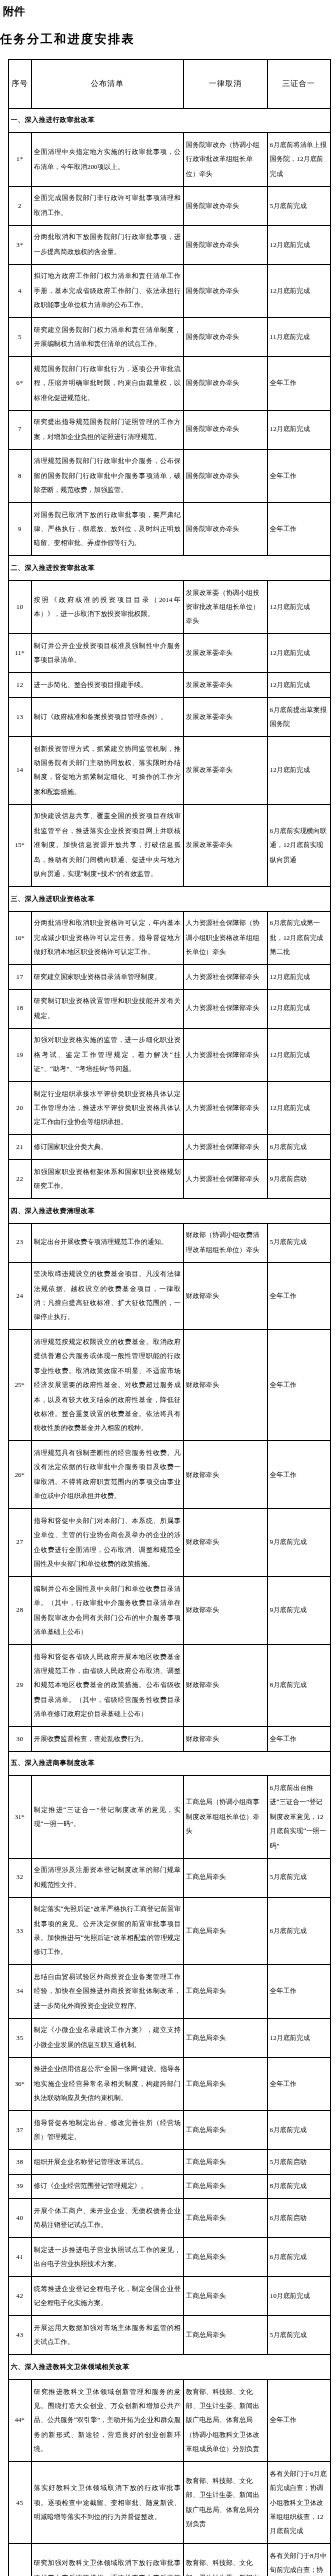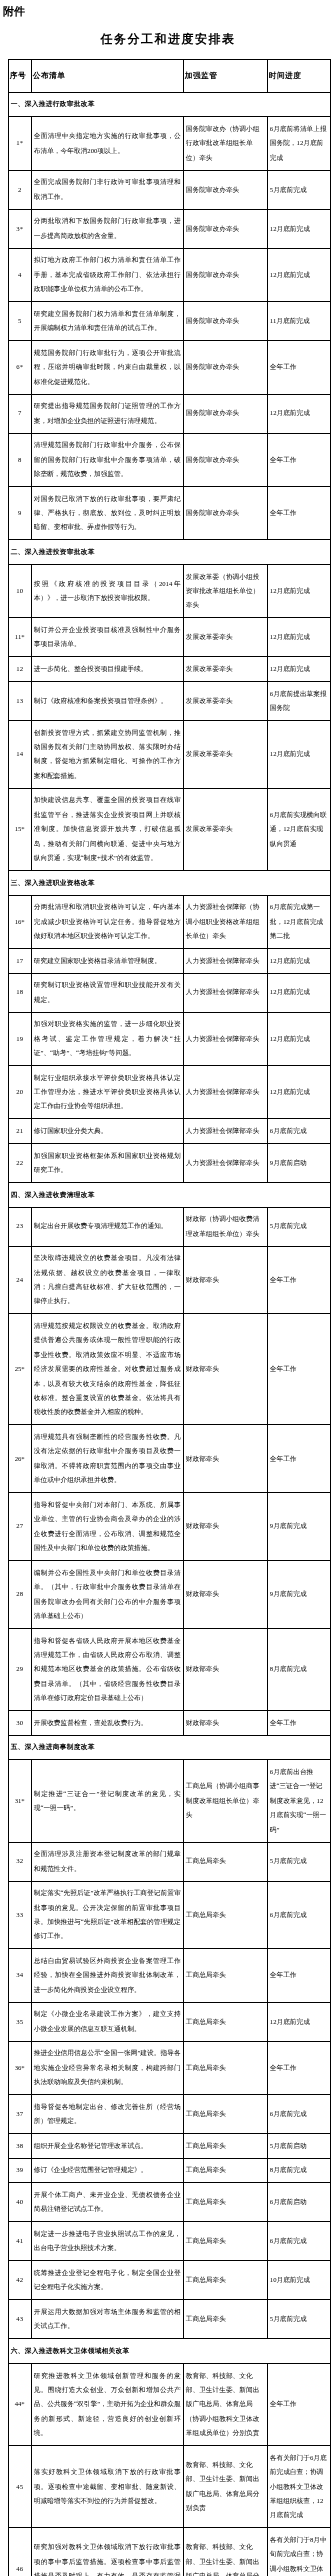--- a/index.html
+++ b/index.html
@@ -16,21 +16,20 @@
     padding: 3.1px 0 15.5px 0;
     background: #fff;
   }
   .attachment-label {
     font-weight: bold;
     font-size: 11px;
     margin: 1px 0 0 3.1px;
     font-family: "Liberation Sans", "DejaVu Sans", sans-serif;
   }
   .doc-title {
-    text-align: center;
     font-size: 12px;
     font-weight: bold;
     letter-spacing: 1.5px;
     margin: 12.4px 0 10.3px 0;
   }
   table.schedule {
     border-collapse: collapse;
     table-layout: fixed;
     width: 323px;
     margin-left: 7.7px;
@@ -38,23 +37,23 @@
   }
   table.schedule th, table.schedule td {
     border: 0.5px solid #000;
     border-top-width: 1px;
     border-bottom-width: 1px;
     box-sizing: border-box;
     word-break: break-all;
   }
   table.schedule th {
     font-size: 7.7px;
-    font-weight: bold;
-    text-align: left;
-    padding: 11px 1px;
+    font-weight: normal;
+    text-align: center;
+    padding: 19px 1px;
     letter-spacing: 0.5px;
   }
   table.schedule td {
     font-size: 6.7px;
     line-height: 14.4px;
     vertical-align: middle;
     padding: 4.6px 2.1px;
   }
   td.cell-no {
     text-align: center;
@@ -82,22 +81,22 @@
     <colgroup>
       <col style="width:23px">
       <col style="width:152px">
       <col style="width:84px">
       <col style="width:63px">
     </colgroup>
     <thead>
         <tr>
           <th>序号</th>
           <th>公布清单</th>
-          <th>加强监管</th>
-          <th>时间进度</th>
+          <th>一律取消</th>
+          <th>三证合一</th>
         </tr>
       </thead>
     <tbody>
         <tr>
           <td colspan="4" class="section-cell">一、深入推进行政审批改革</td>
         </tr>
         <tr>
           <td class="cell-no">1*</td>
           <td class="cell-task">全面清理中央指定地方实施的行政审批事项，公布清单，今年取消200项以上。</td>
           <td class="cell-unit">国务院审改办（协调小组行政审批改革组组长单位）牵头</td>

